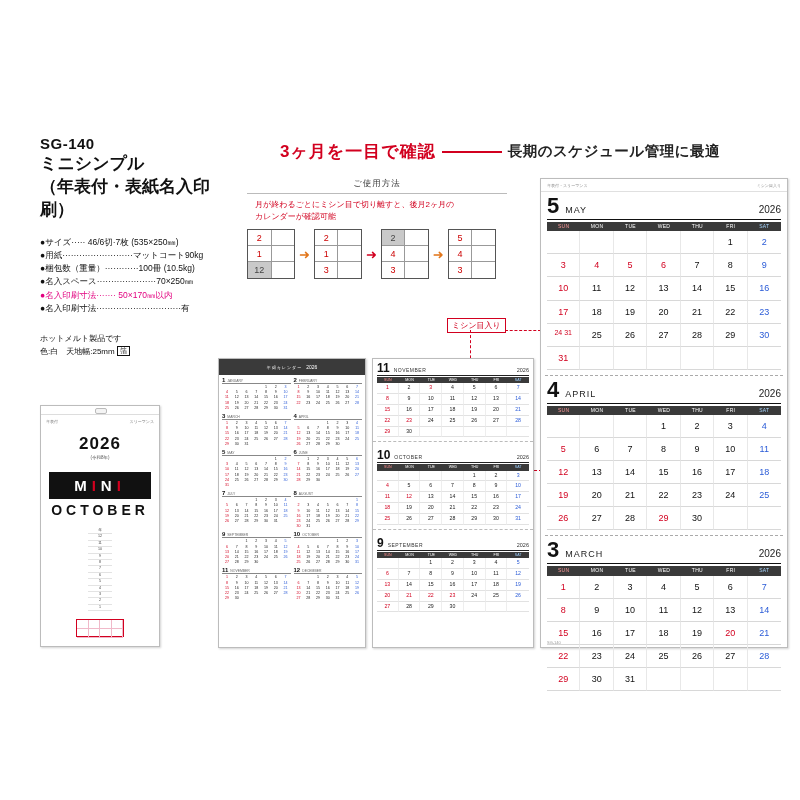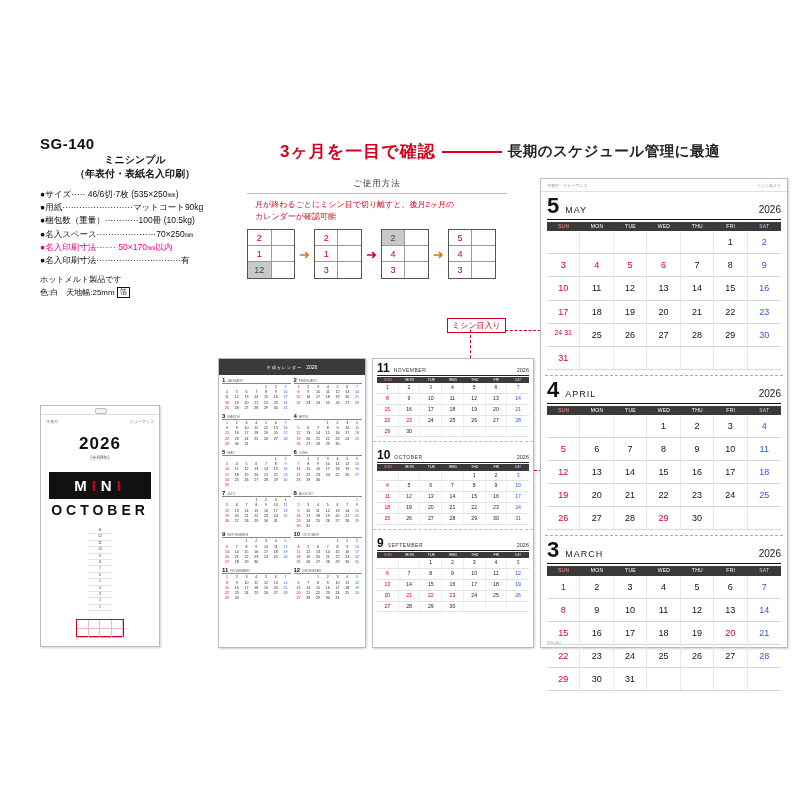--- a/index.html
+++ b/index.html
@@ -2,25 +2,25 @@
 <html><head>
 <meta charset="utf-8">
 <style>
   html,body{margin:0;padding:0;background:#ffffff;}
   body{width:800px;height:800px;font-family:"Liberation Sans",sans-serif;color:#111;}
   #page{position:relative;width:800px;height:800px;overflow:hidden;background:#fff;}
 
   
   #spec{position:absolute;left:40px;top:135px;width:190px;}
   #spec .code{font-size:15px;font-weight:bold;letter-spacing:.5px;}
-  #spec .pname{font-size:10px;font-weight:bold;line-height:1.35;margin-top:1px;text-align:center;}
-  #spec ul{list-style:none;margin:8px 0 0 0;padding:0;}
+  #spec .pname{font-size:17px;font-weight:bold;line-height:1.35;margin-top:1px;}
+  #spec ul{list-style:none;margin:14px 0 0 0;padding:0;}
   #spec li{font-size:8.5px;line-height:1.55;white-space:nowrap;}
   #spec li.pink{color:#e2007f;}
-  #spec .foot{margin-top:7px;font-size:8px;line-height:1.6;}
+  #spec .foot{margin-top:18px;font-size:8px;line-height:1.6;}
   .badge-box{display:inline-block;border:1px solid #111;font-size:7px;padding:0 2px;line-height:1.25;vertical-align:1px;}
 
   
   #headline{position:absolute;left:280px;top:140px;width:500px;display:flex;align-items:center;gap:6px;}
   #headline .h1{color:#d2001f;font-size:17px;font-weight:bold;letter-spacing:1px;}
   #headline .rule{width:60px;height:2px;background:#d2001f;}
   #headline .h2{color:#222;font-size:14.5px;font-weight:bold;letter-spacing:.5px;}
 
   
   #usage{position:absolute;left:247px;top:178px;width:260px;}

